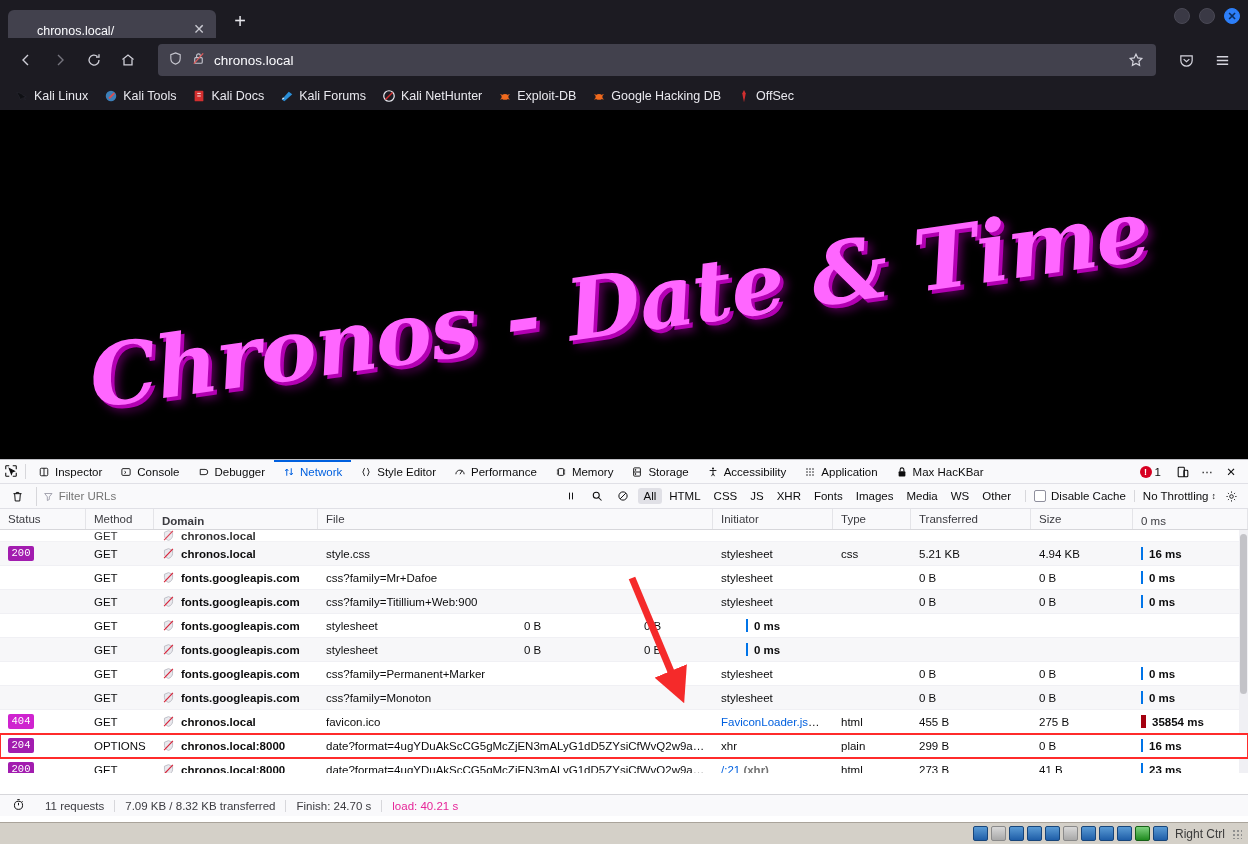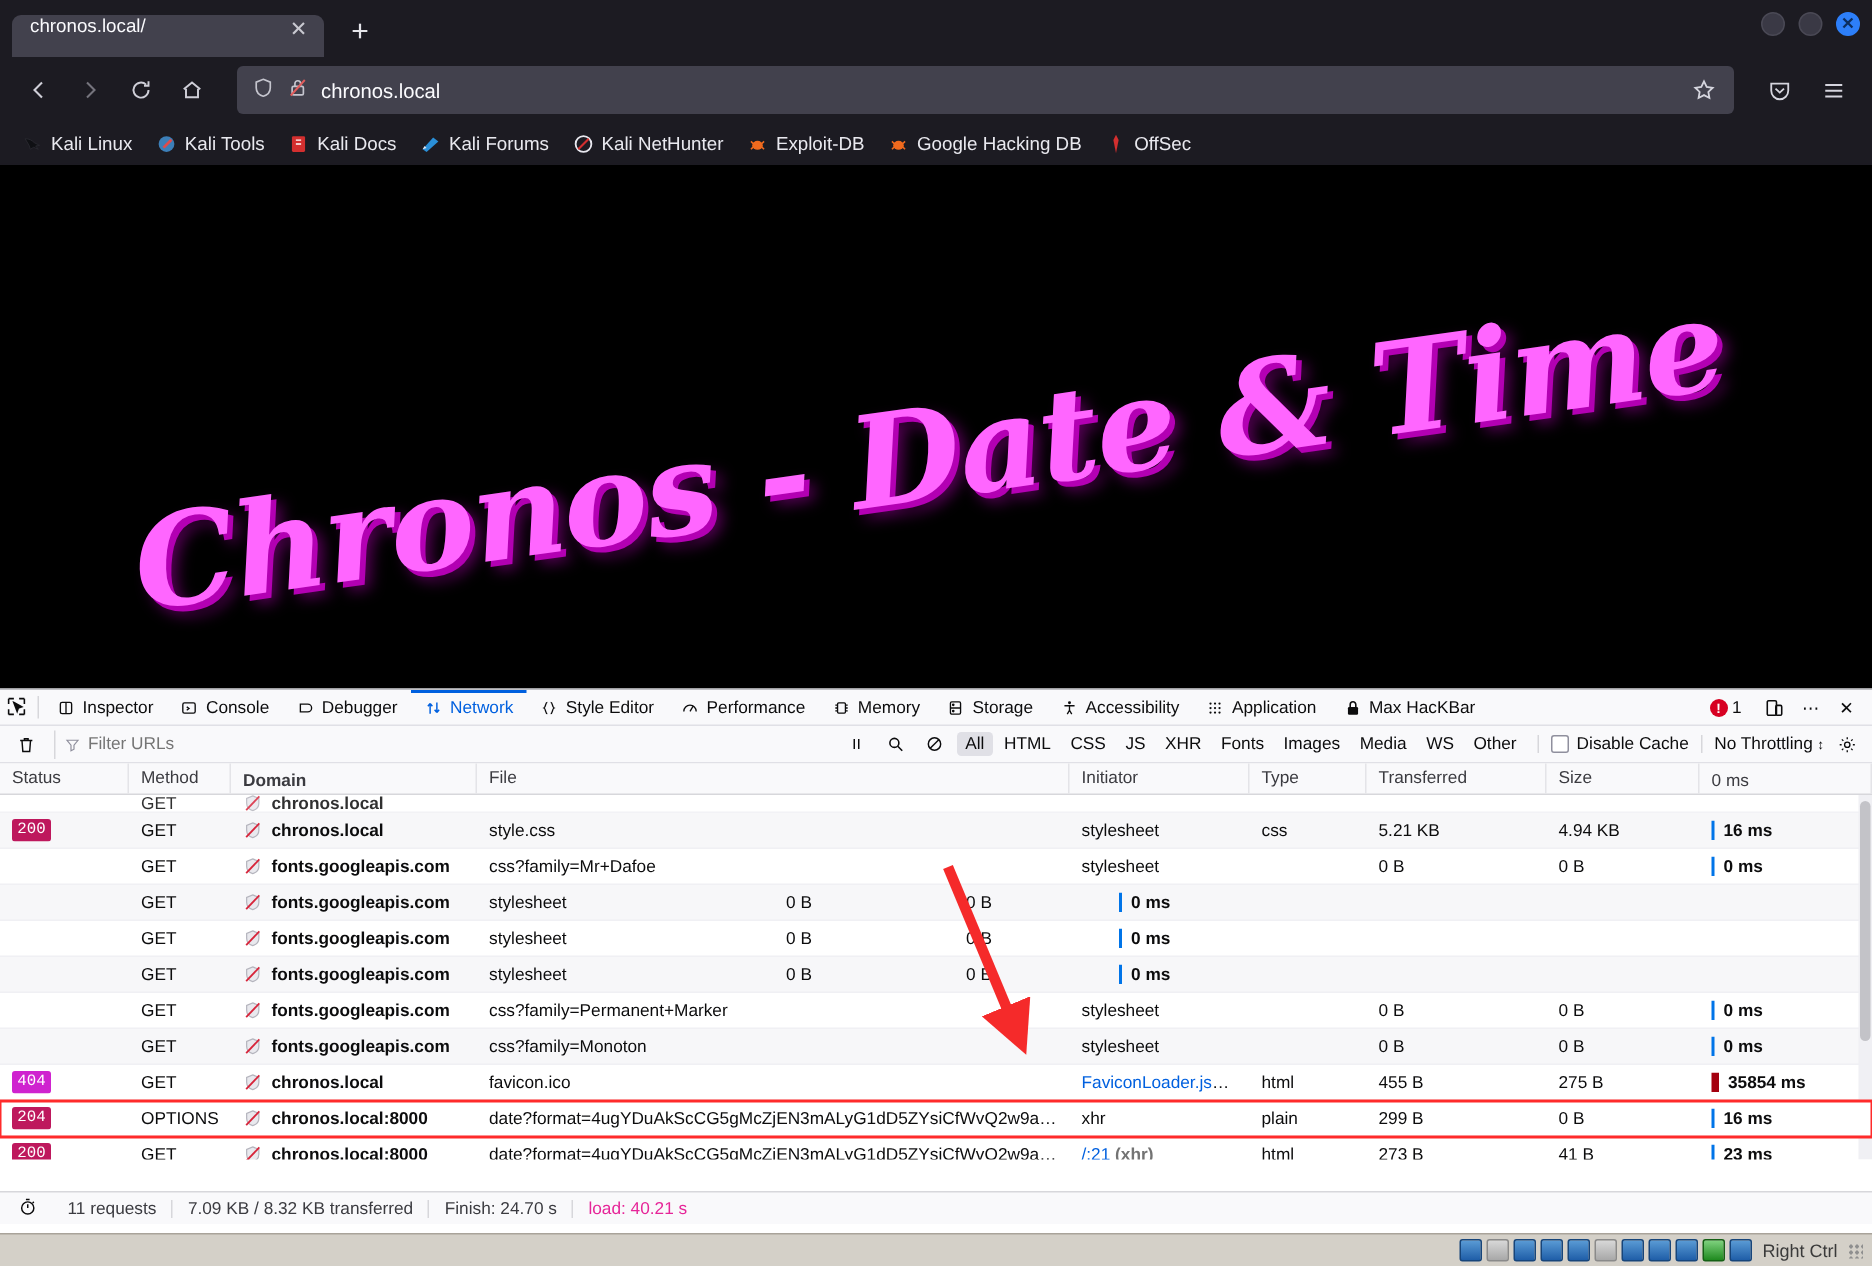--- a/index.html
+++ b/index.html
@@ -11,21 +11,21 @@
     font-size:13px;
     position:relative;
   }
 
   
   .browser-chrome{ width:1248px; background:#1c1b22; }
 
   .tabstrip{ height:38px; display:flex; align-items:flex-end; padding-left:8px; position:relative;}
   .tab{
     width:208px; height:28px; background:#42414d; border-radius:6px 6px 0 0;
-    display:flex; align-items:flex-start; padding:0 8px 0 12px; gap:6px;
+    display:flex; align-items:flex-end; padding:0 8px 0 29px; gap:6px;
     color:#fbfbfe; font-size:12.5px;
   }
   .tab-title{ flex:1; white-space:nowrap; overflow:hidden; text-overflow:ellipsis; }
   .tab-close{ width:18px;height:18px; display:flex;align-items:center;justify-content:center;
     border-radius:3px; color:#c9c9d1; font-size:14px; line-height:1; }
   .newtab{ width:28px;height:28px; margin-left:10px; margin-bottom:3px;
     display:flex;align-items:center;justify-content:center; color:#e5e5ea; font-size:20px; line-height:1;}
   .wincontrols{ position:absolute; right:8px; top:8px; display:flex; gap:9px; align-items:center;}
   .wc{ width:16px;height:16px;border-radius:50%; background:#3a3945; border:1px solid #4a4955;}
   .wc.close{ background:#2d7ff9; border-color:#2d7ff9; display:flex;align-items:center;justify-content:center;
@@ -117,21 +117,21 @@
   .c-domain{ width:164px; flex:0 0 164px; display:flex; align-items:center; gap:6px;font-weight:bold;}
   .c-file  { width:395px; flex:0 0 395px;}
   .c-init  { width:120px; flex:0 0 120px;}
   .c-type  { width:78px; flex:0 0 78px;}
   .c-trans { width:120px; flex:0 0 120px;}
   .c-size  { width:102px; flex:0 0 102px;}
   .c-time  { flex:1 1 auto; display:flex; align-items:center; gap:6px;}
 
   .badge{ display:inline-block; min-width:26px; text-align:center; border-radius:2px;
     font-size:10.5px; font-family:"Liberation Mono",monospace; color:#fff; padding:1px 3px; line-height:13px;}
-  .badge.g{ background:#be185d;text-align:center; }
+  .badge.g{ background:#a21caf;text-align:center; }
   .badge.p{ background:#cf23cf; }
   .shield{ width:13px;height:13px; flex:0 0 13px; }
   .link{ color:#0060df; }
   .muted{ color:#737373;font-weight:bold; }
   .tbar{ width:5px; height:12px; display:inline-block; }
   .tbar.blue{ background:#0074e8; width:2px; height:13px;}
   .tbar.red{ background:#a4000f; width:5px; height:13px;}
 
   .timeline-scroll{ position:absolute; right:0; top:0; width:9px; height:243px; background:#f0f0f4;}
   .timeline-thumb{ position:absolute; right:1px; top:4px; width:7px; height:160px; background:#c3c3c8; border-radius:4px;}
@@ -541,20 +541,21 @@
       <div class="nrow alt">
         <div class="c-status"></div>
         <div class="c-method">GET</div>
         <div class="c-domain">
           <svg class="shield" viewBox="0 0 16 16">
             <path d="M8 2l5 2v4c0 3-2.2 5.2-5 6-2.8-.8-5-3-5-6V4z" fill="#e9e9ee" stroke="#b4b4bd" stroke-width="1"></path>
             <path d="M2.6 13.6L13.4 2.4" stroke="#d7243a" stroke-width="1.5"></path>
           </svg>
           <span>fonts.googleapis.com</span>
         </div>
+        <div class="c-file">css?family=Titillium+Web:900</div>
         <div class="c-init"><span>stylesheet</span></div>
         <div class="c-type"></div>
         <div class="c-trans">0 B</div>
         <div class="c-size">0 B</div>
         <div class="c-time">
           <span class="tbar blue"></span>
           <span style="font-weight:bold">0 ms</span>
         </div>
       </div>
       <div class="nrow">

